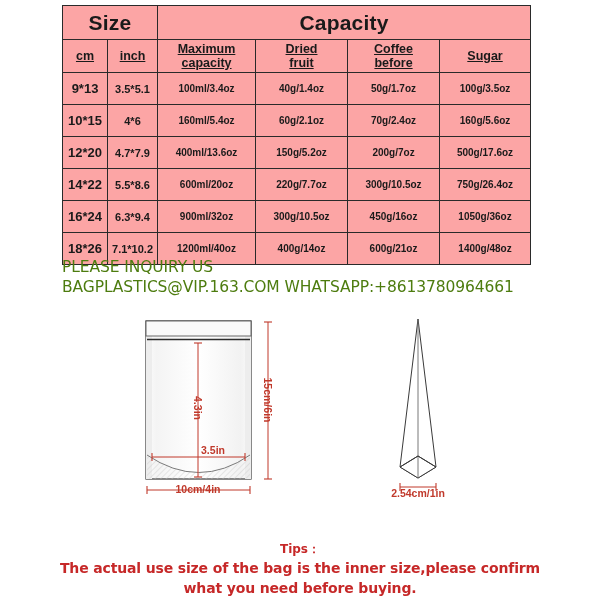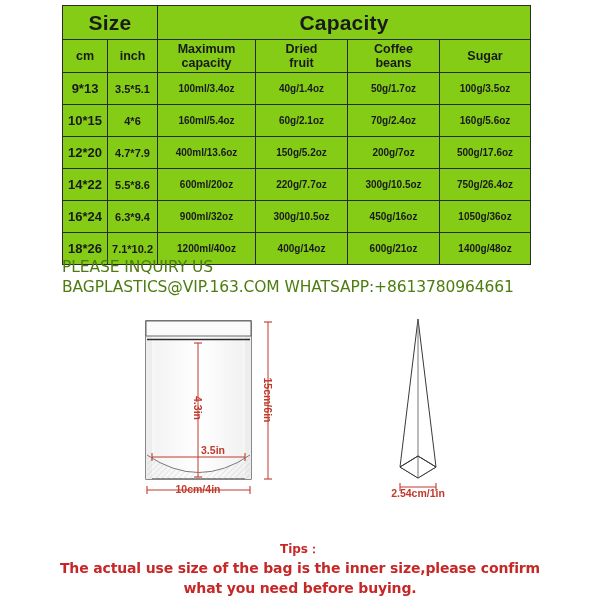--- a/index.html
+++ b/index.html
@@ -29,33 +29,34 @@
     width: 468px;
     table-layout: fixed;
     background: #fff;
   }
   table.size-table td,
   table.size-table th {
     border: 1px solid #2a2a2a;
     text-align: center;
     vertical-align: middle;
     padding: 0;
-    background: #84cc16;
+    background: #fca5a5;
   }
   .hdr-group {
     font-size: 21px;
     font-weight: bold;
     height: 33px;
     letter-spacing: .2px;
   }
   .hdr-sub {
     font-size: 12.5px;
     font-weight: bold;
     height: 32px;
     line-height: 1.12;
+    text-decoration: underline;
   }
   .cell {
     height: 31px;
     font-size: 10px;
     font-weight: 700;
     white-space: nowrap;
   }
   .cell.cm {
     font-size: 13px;
     font-weight: bold;
@@ -142,21 +143,21 @@
         <th class="hdr-sub">
           <span>Maximum</span><br>
           <span>capacity</span>
         </th>
         <th class="hdr-sub">
           <span>Dried</span><br>
           <span>fruit</span>
         </th>
         <th class="hdr-sub">
           <span>Coffee</span><br>
-          <span>beans</span>
+          <span>before</span>
         </th>
         <th class="hdr-sub">Sugar</th>
       </tr>
     </thead>
     <tbody>
       <tr>
         <td class="cell cm">9*13</td>
         <td class="cell inch">3.5*5.1</td>
         <td class="cell">100ml/3.4oz</td>
         <td class="cell">40g/1.4oz</td>

